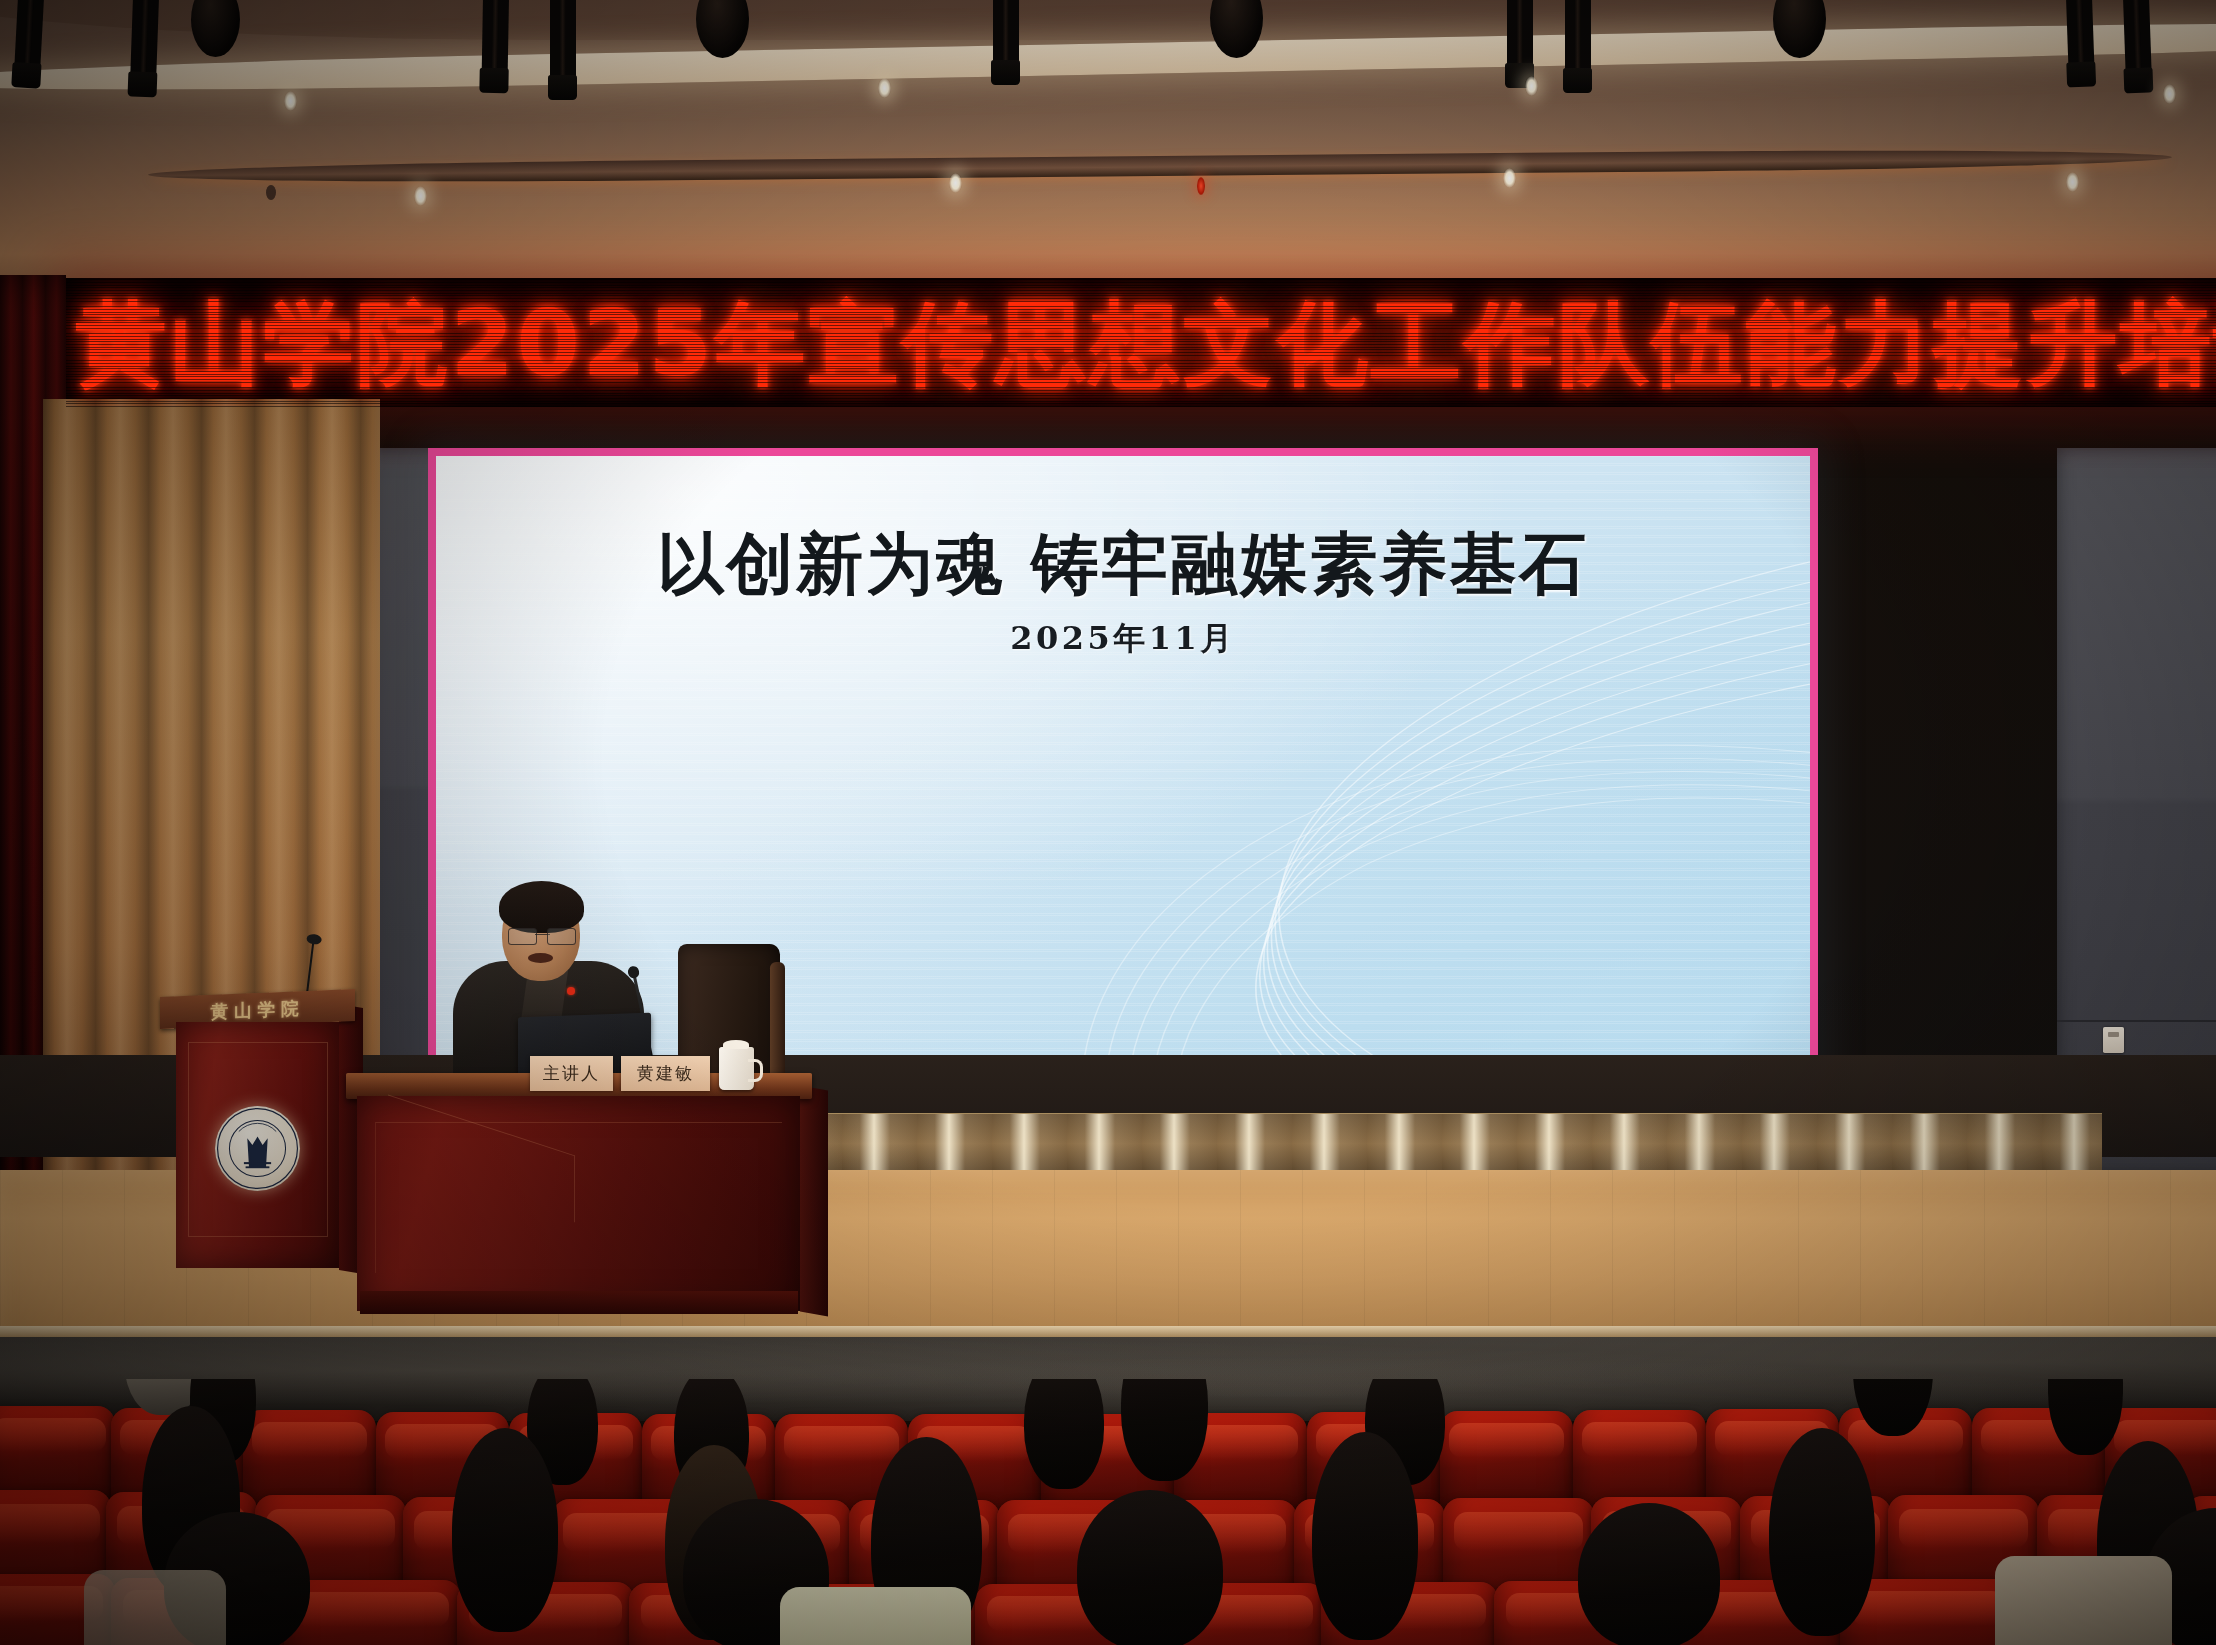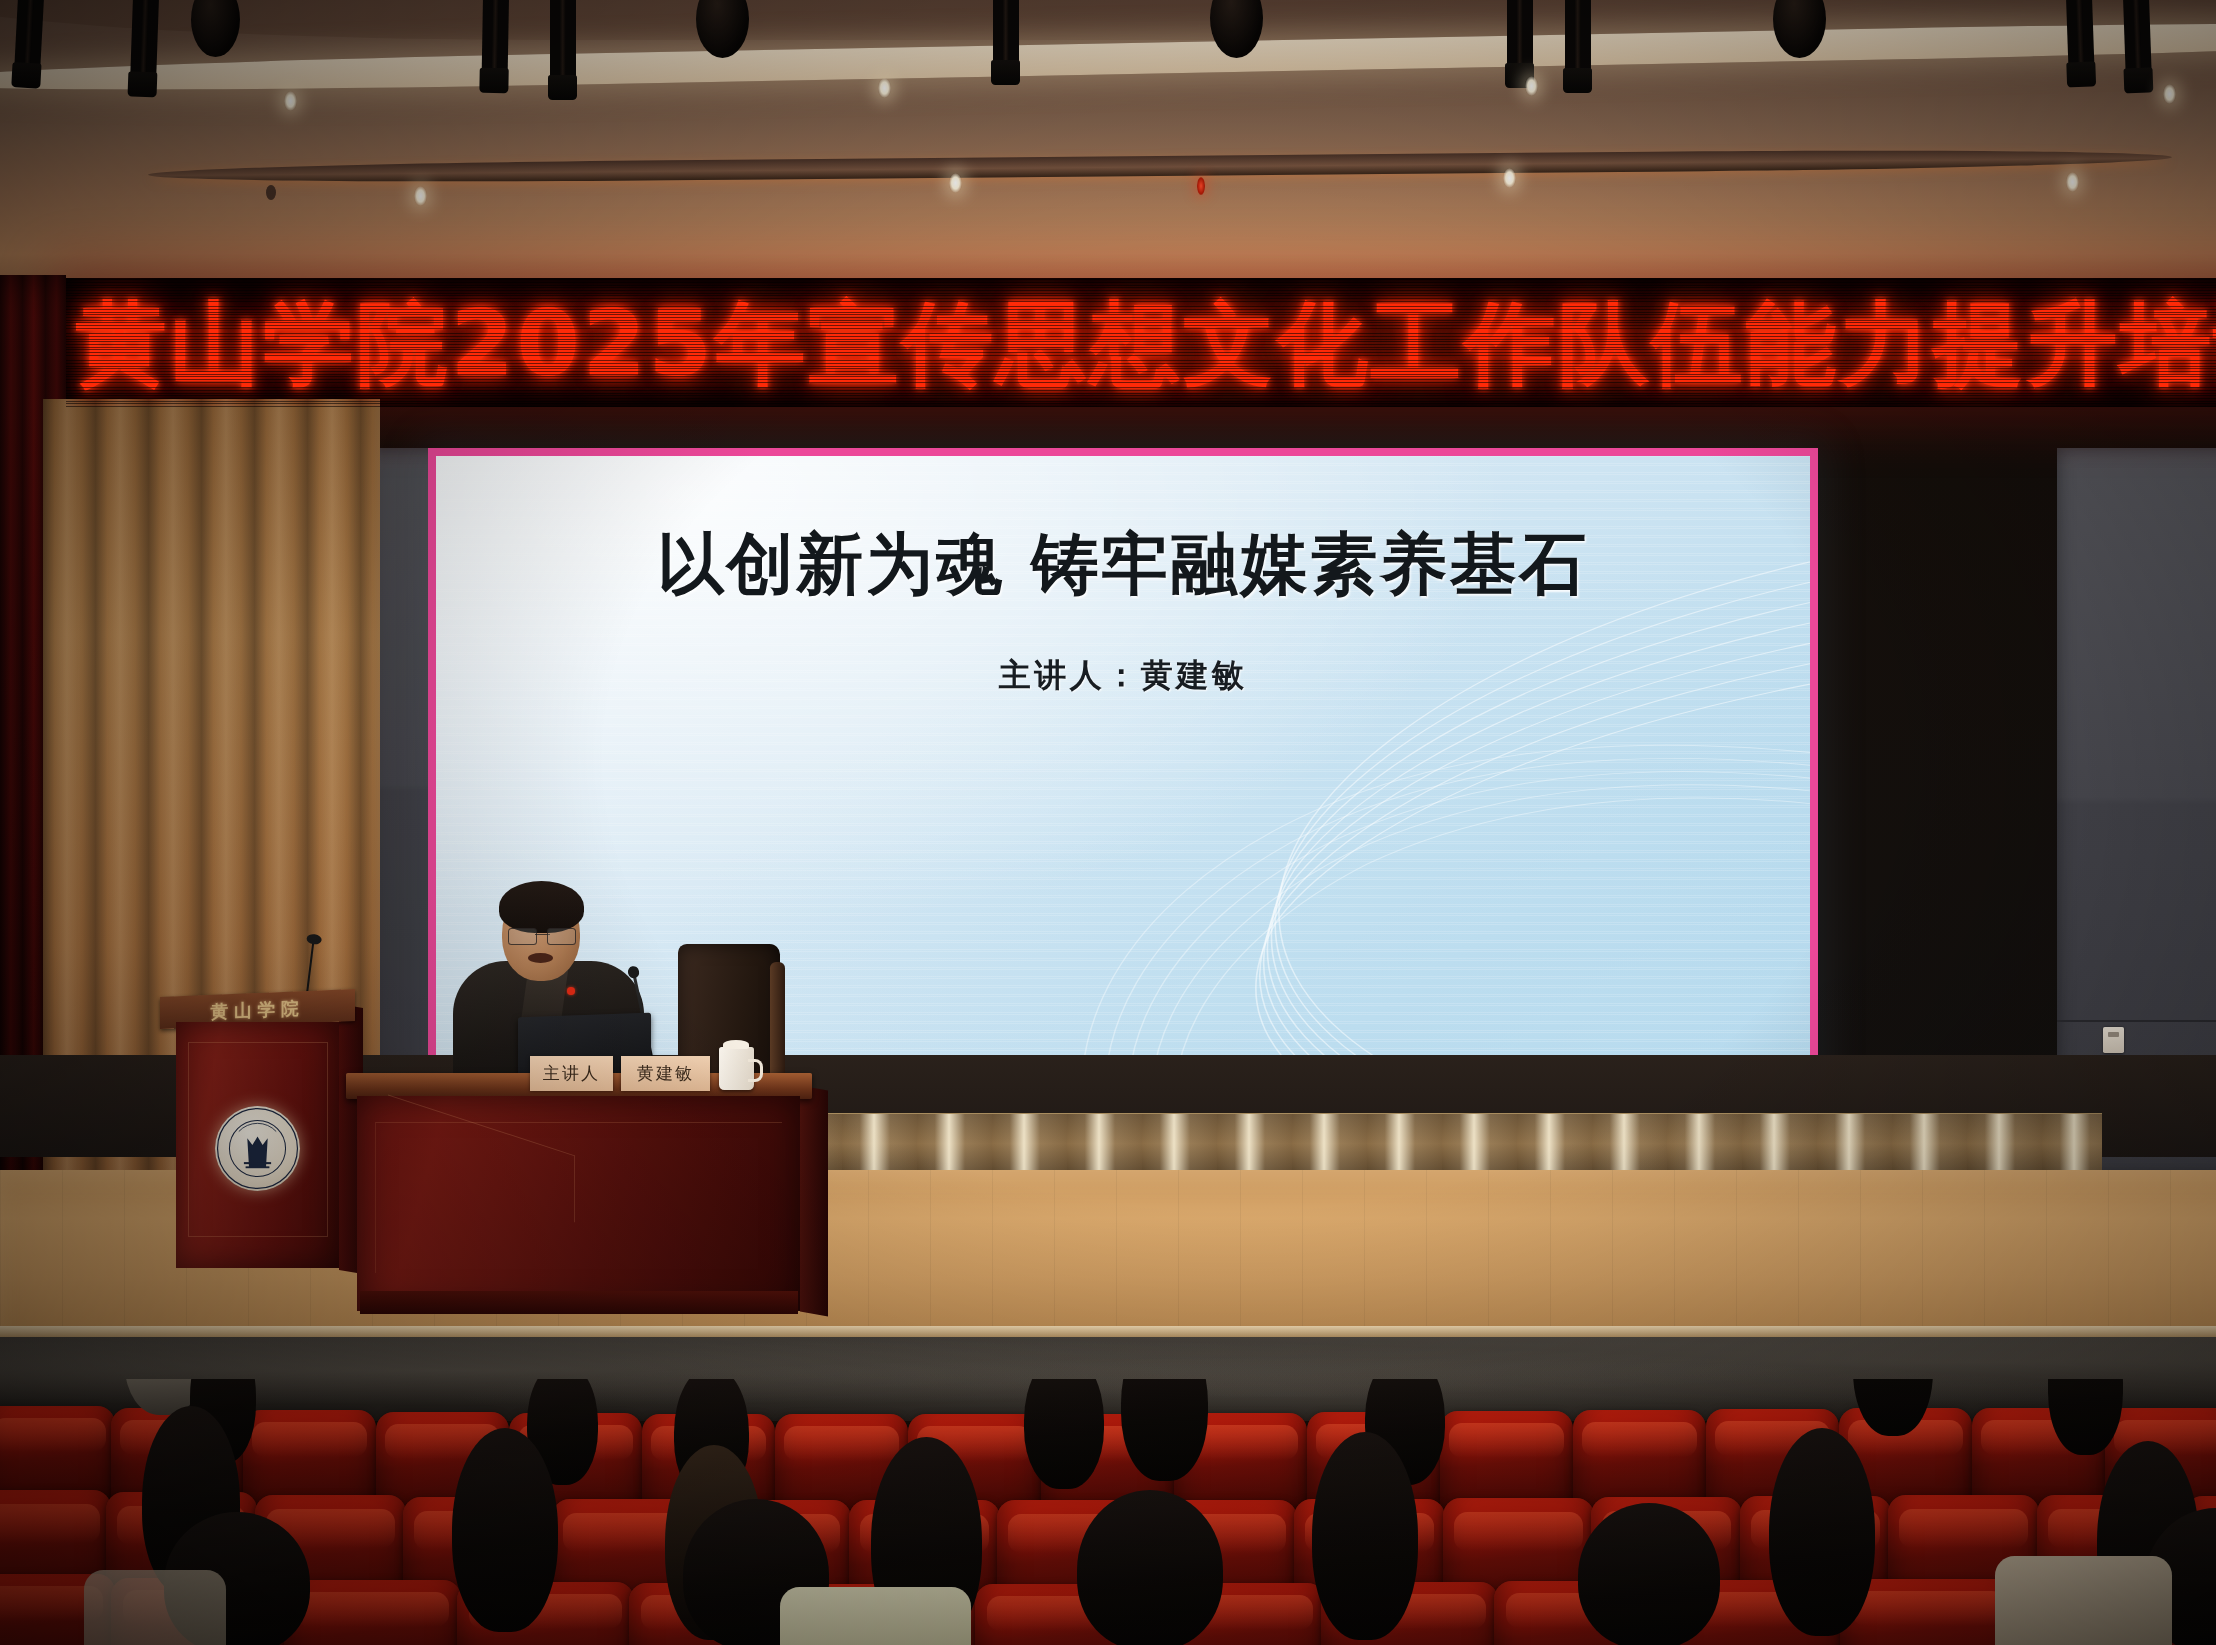--- a/index.html
+++ b/index.html
@@ -559,21 +559,21 @@
           <path d="M214 700 C184 584 234 460 338 378 C440 304 572 292 700 326"></path>
         </g>
         <g fill="none" stroke="#ffffff" stroke-opacity="0.30" stroke-width="1">
           <path d="M0 660 C110 596 250 584 380 620 C480 648 560 700 600 700"></path>
           <path d="M0 678 C112 614 252 602 384 638 C484 666 566 700 606 700"></path>
         </g>
       </svg>
 
       <div class="slide-text">
         <div class="slide-title">以创新为魂  铸牢融媒素养基石</div>
-        <div class="slide-sub">主讲人：黄建敏</div>
+        <div class="slide-sub" style="margin-top:2.7px;">2025年11月</div>
       </div>
     </div>
   </div>
 
   <div class="stage-wallband"></div>
   <div class="metal-band"></div>
   <div class="stage-floor"></div>
   <div class="stage-edge"></div>
   <div class="marble-front"></div>
 

